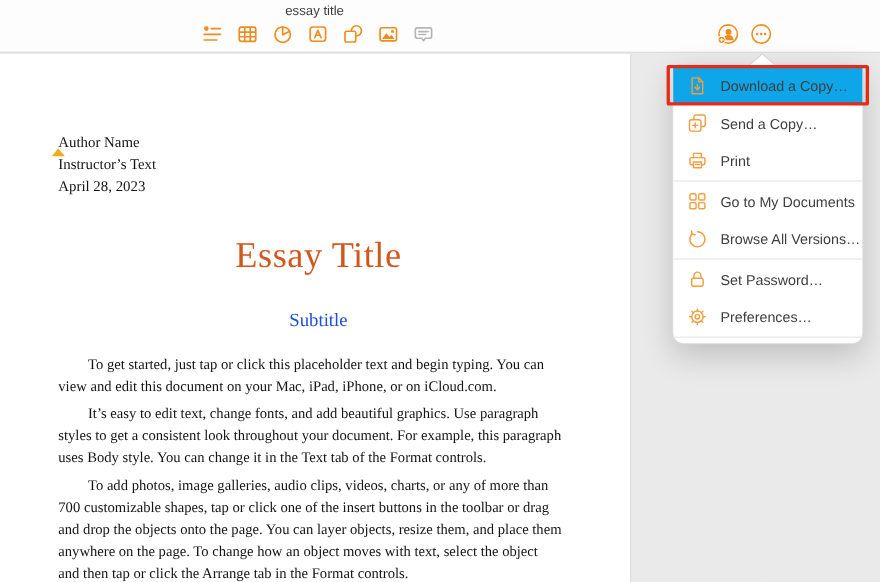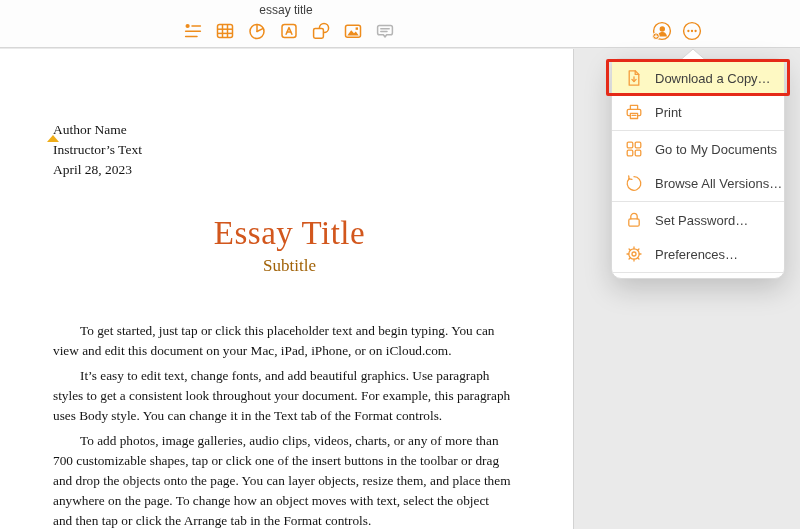--- a/index.html
+++ b/index.html
@@ -38,40 +38,40 @@
     position:absolute; left:47px; top:86px; width:0; height:0;
     border-left:6px solid transparent; border-right:6px solid transparent;
     border-bottom:7px solid #efad18;
   }
   .essay-title {
     position:absolute; top:166px; left:53px; width:473px; margin:0;
     text-align:center; font-size:33px; font-weight:400; color:#d2571d;
     font-family:"Liberation Serif", serif; letter-spacing:0.5px;
   }
   .essay-subtitle {
-    position:absolute; top:207px; left:53px; width:473px; margin:0;
-    text-align:center; font-size:17px; font-weight:400; color:#a16207;
+    position:absolute; top:232px; left:53px; width:473px; margin:0;
+    text-align:center; font-size:17px; font-weight:400; color:#1d4ed8;
     font-family:"Liberation Serif", serif;
   }
   .bodytext { position:absolute; top:272px; left:53px; width:474px; font-size:13.3px; line-height:20px; }
   .bodytext p { margin:0 16px 5px 0; text-indent:27px; }
 
   
   .menu {
     position:absolute; left:611px; top:9px; width:174px; z-index:30;
     background:#ffffff; border:1px solid #dadada; border-radius:10px;
     box-shadow:0 10px 28px rgba(0,0,0,0.18);
     padding:2px 0 4px 0;
   }
   .menu-pointer { position:absolute; top:-11px; left:68px; width:26px; height:12px; }
   .menu-item {
     position:relative; display:flex; align-items:center; height:34px;
     padding:0 10px 0 13px; cursor:pointer;
   }
-  .menu-item.highlighted { background:#fef9c3; }
+  .menu-item.highlighted { background:#0ea5e9; }
   .annotation-box {
     position:absolute; left:-6px; right:-6px; top:-2px; bottom:-1px;
     border:3px solid #e52a18; border-radius:2px; pointer-events:none; z-index:2;
   }
   .mi-icon { width:18px; height:18px; margin-right:12px; flex:0 0 18px; display:flex; }
   .mi-label { font-size:13px; color:#3e3e3e; white-space:nowrap; }
   .menu-divider { height:1px; background:#e4e4e4; margin:1px 0; }
 
   svg { display:block; }
 </style>
@@ -209,20 +209,31 @@
           <svg width="18" height="18" viewBox="0 0 18 18" fill="none" stroke="#f59d3d" stroke-width="1.3" stroke-linecap="round" stroke-linejoin="round">
             <path d="M4.2 1.8 H10.2 L13.8 5.4 V16.2 H4.2 Z"></path>
             <path d="M10.2 1.8 V5.4 H13.8"></path>
             <path d="M9 7.8 V12.4"></path>
               <path d="M6.9 10.4 L9 12.6 L11.1 10.4"></path>
           </svg>
         </span>
         <span class="mi-label">Download a Copy…</span>
       </div>
 
+      <div class="menu-item">
+        <span class="mi-icon">
+          <svg width="18" height="18" viewBox="0 0 18 18" fill="none" stroke="#f59d3d" stroke-width="1.3" stroke-linecap="round" stroke-linejoin="round">
+            <rect x="5.8" y="1.6" width="10.4" height="10.4" rx="2"></rect>
+            <rect x="1.8" y="5.8" width="10.4" height="10.4" rx="2" fill="#ffffff"></rect>
+            <path d="M7 8.8 V13.2"></path>
+              <path d="M4.8 11 H9.2"></path>
+          </svg>
+        </span>
+        <span class="mi-label">Send a Copy…</span>
+      </div>
 
       <div class="menu-item">
         <span class="mi-icon">
           <svg width="18" height="18" viewBox="0 0 18 18" fill="none" stroke="#f59d3d" stroke-width="1.3" stroke-linecap="round" stroke-linejoin="round">
             <rect x="2.2" y="6.3" width="13.6" height="6.4" rx="1.4"></rect>
             <path d="M5.4 6.3 V2.4 H12.6 V6.3"></path>
             <rect x="5.4" y="10.3" width="7.2" height="5.2" fill="#ffffff"></rect>
             <path d="M7.1 12.4 H10.9"></path>
           </svg>
         </span>

